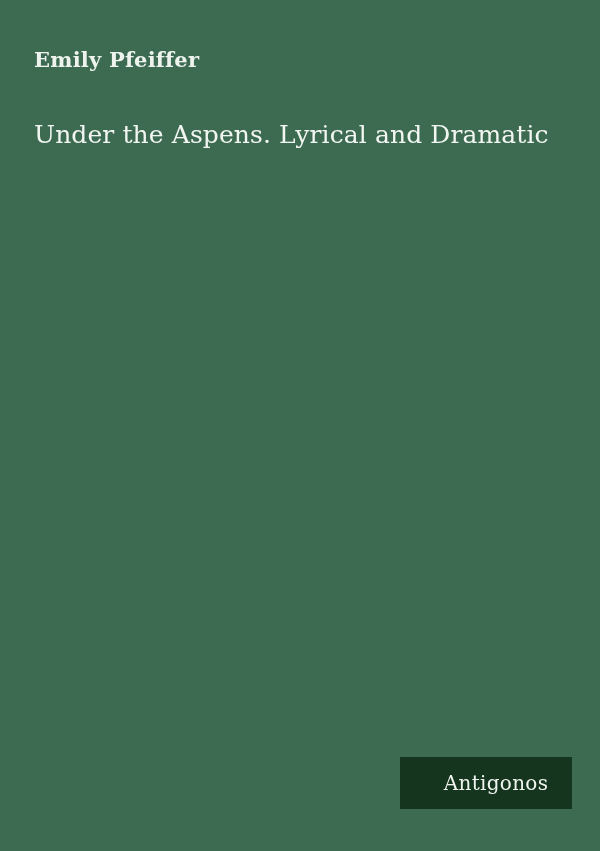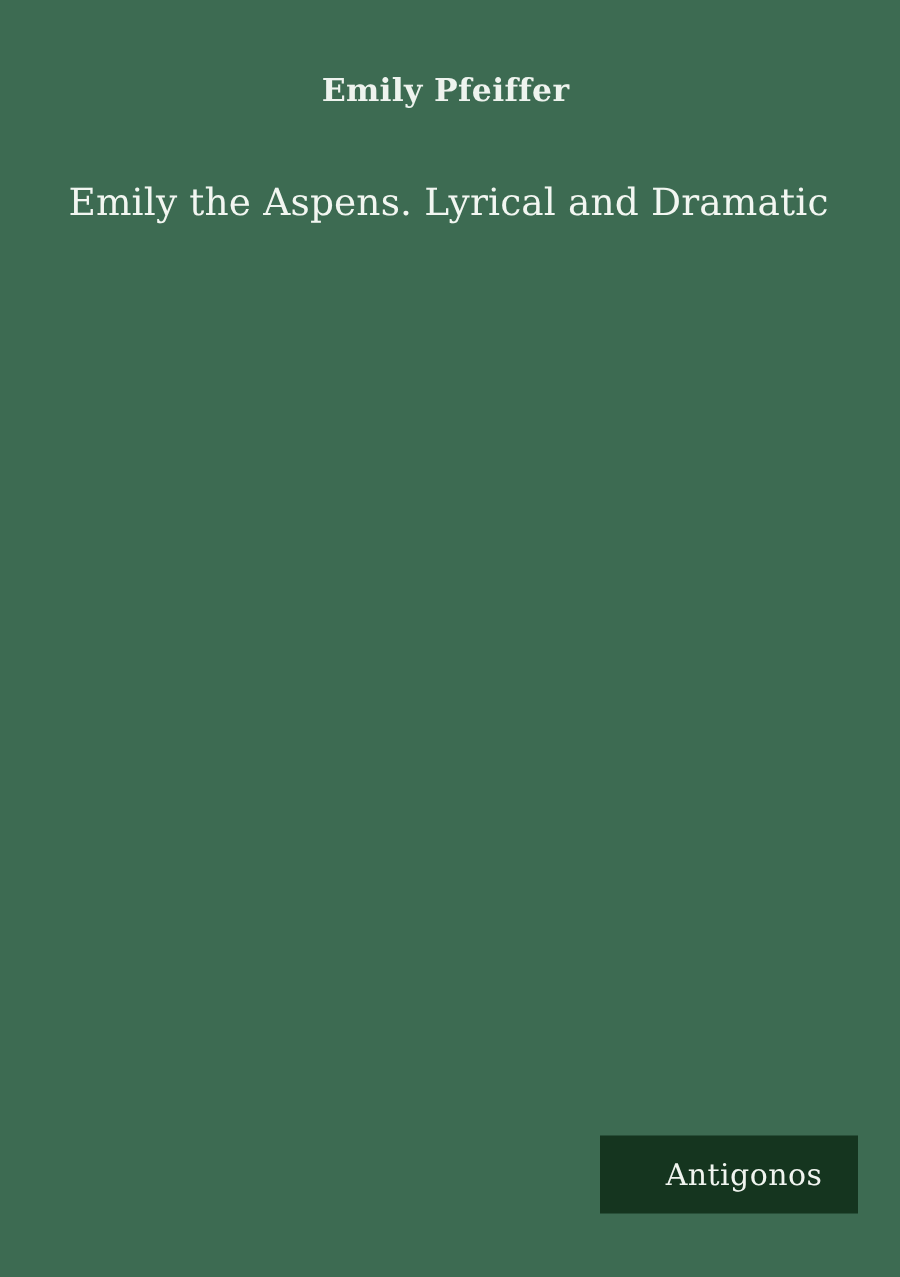--- a/index.html
+++ b/index.html
@@ -12,21 +12,20 @@
     height: 851px;
     font-family: "DejaVu Sans", sans-serif;
   }
   .book-cover {
     position: relative;
     width: 600px;
     height: 851px;
     background: #3d6b52;
     box-sizing: border-box;
     overflow: hidden;
-    text-align: center;
   }
   .cover-author {
     position: absolute;
     left: 34px;
     top: 46px;
     right: 40px;
     font-family: "DejaVu Serif", serif;
     font-weight: 700;
     font-size: 21px;
     line-height: 28px;
@@ -62,17 +61,17 @@
     font-size: 20px;
     color: #f0f4ef;
     letter-spacing: 0.3px;
   }
 </style>
 </head>
 <body>
 
 <div class="book-cover">
   <div class="cover-author">Emily Pfeiffer</div>
-  <div class="cover-title">Emily the Aspens. Lyrical and Dramatic</div>
+  <div class="cover-title">Under the Aspens. Lyrical and Dramatic</div>
   <div class="publisher-badge">
     <span>Antigonos</span>
   </div>
 </div>
 
 </body></html>

